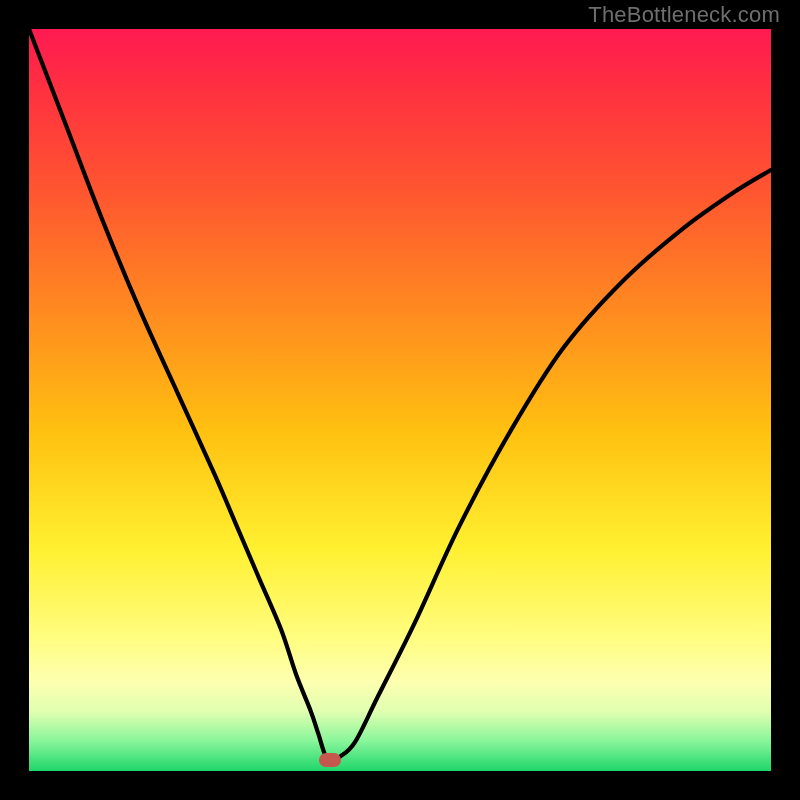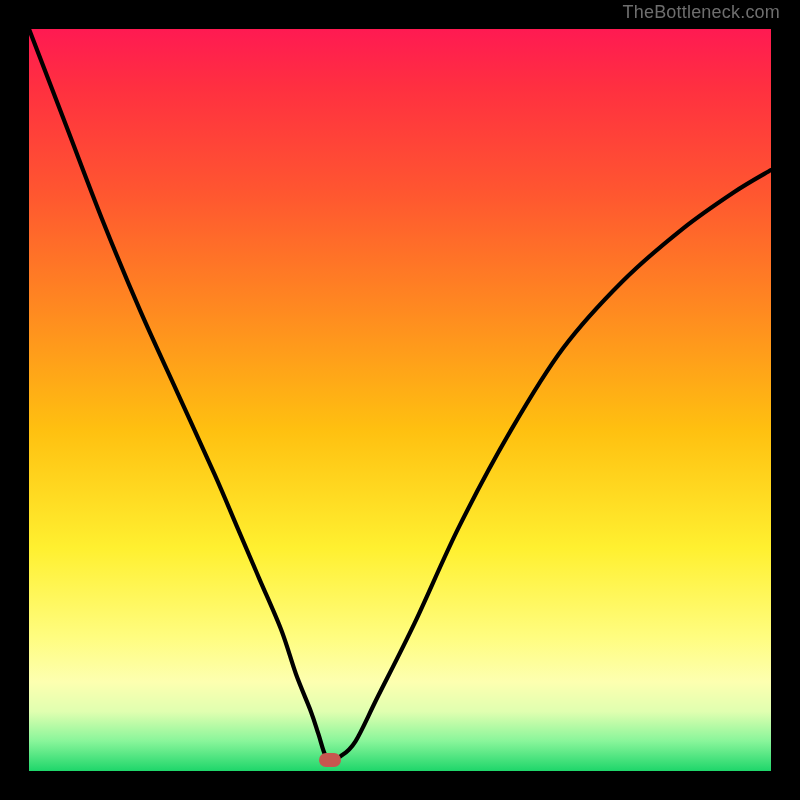--- a/index.html
+++ b/index.html
@@ -36,21 +36,21 @@
       #e0ffb0 92%,
       #88f59a 96%,
       #1ed66a 100%
     );
   }
   .watermark {
     position: absolute;
     top: 2px;
     right: 20px;
     color: #6e6e6e;
-    font-size: 18px;
+    font-size: 22px;
     font-weight: 400;
     letter-spacing: 0.2px;
     user-select: none;
   }
   svg.curve {
     position: absolute;
     left: 0; top: 0;
     width: 742px; height: 742px;
     overflow: visible;
   }

